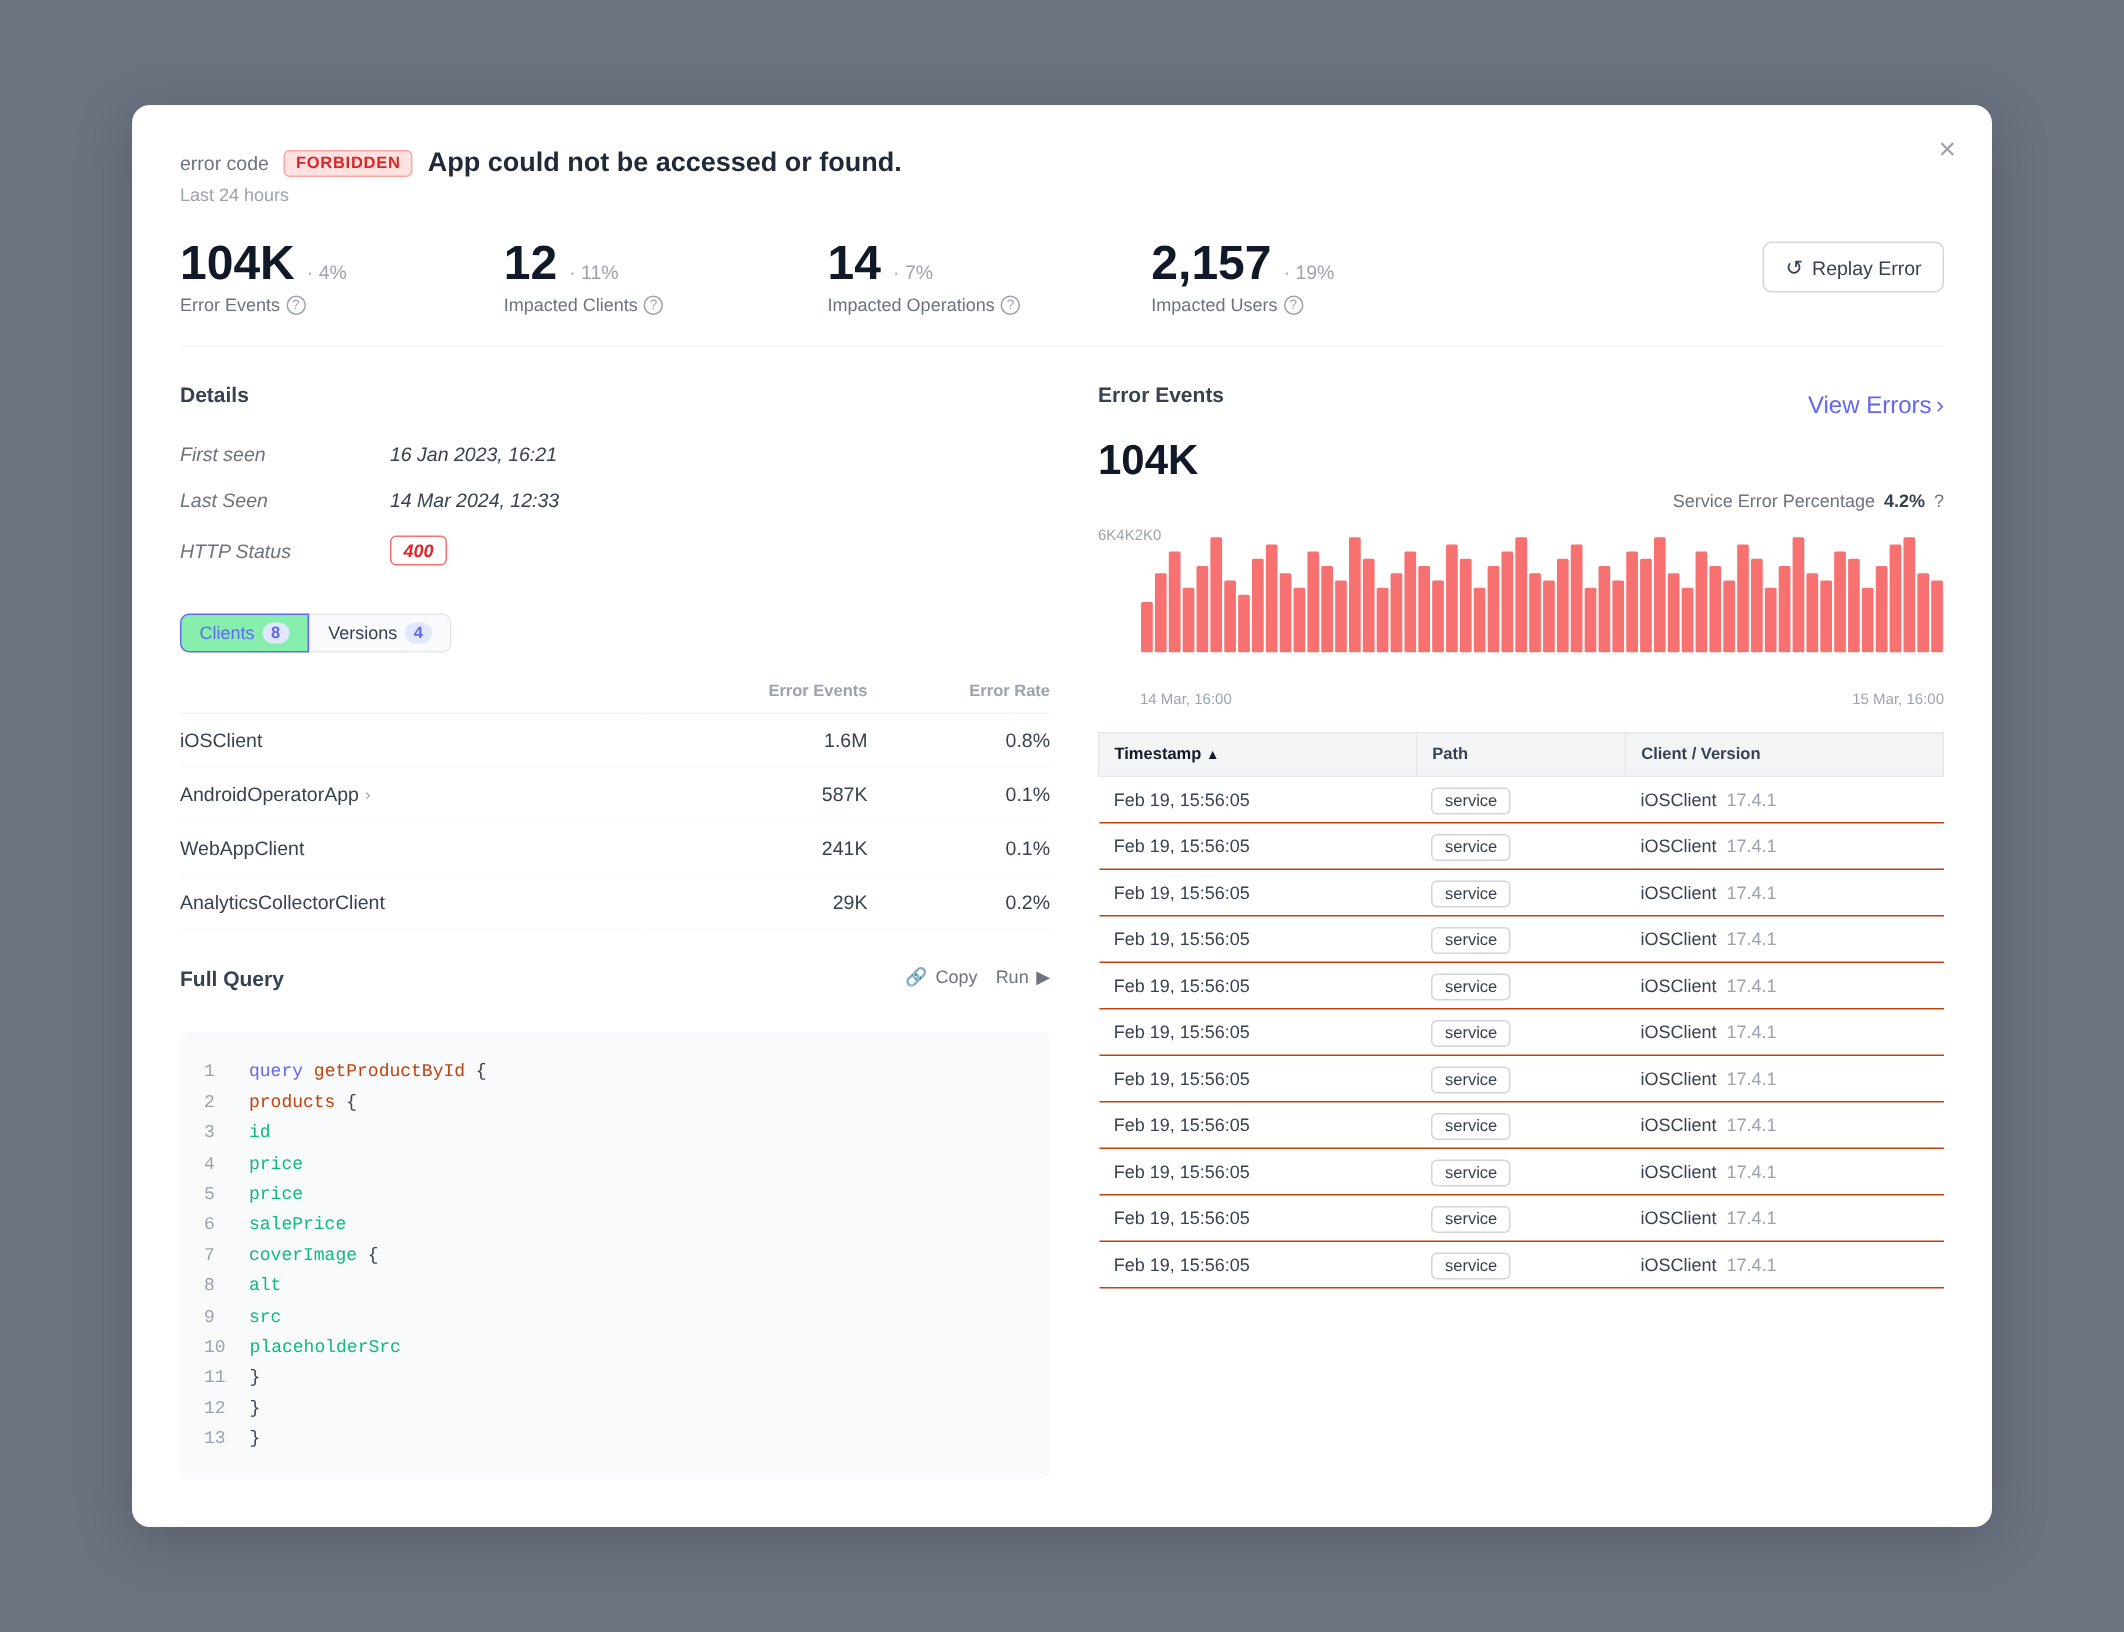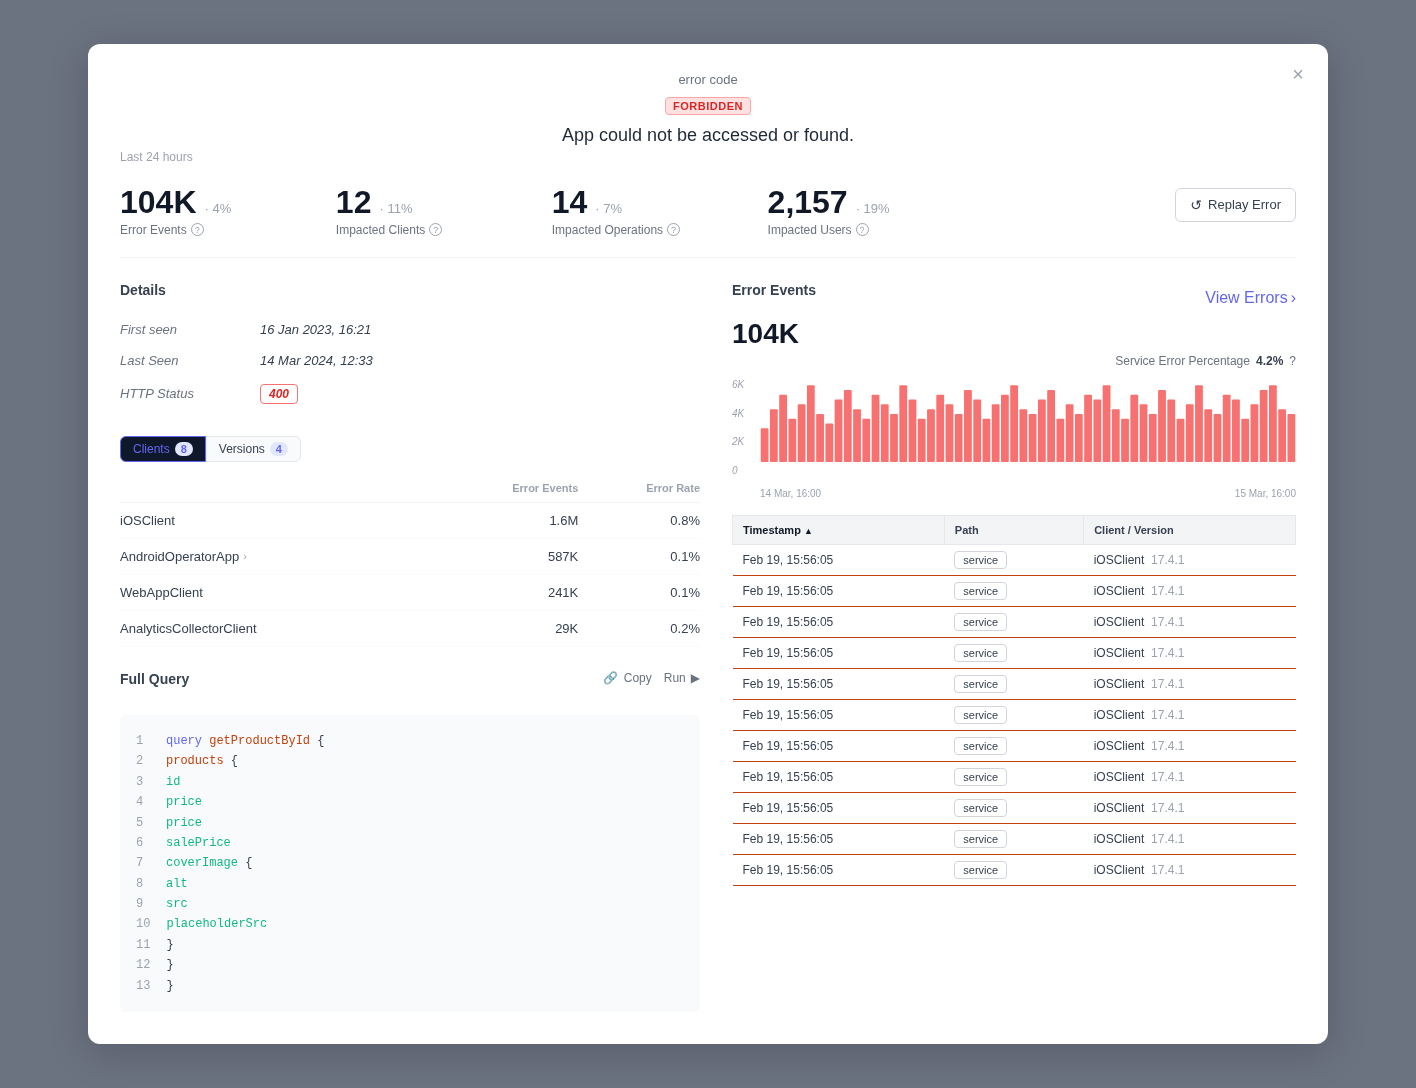--- a/index.html
+++ b/index.html
@@ -28,40 +28,39 @@
       color: #9ca3af;
       font-size: 20px;
       line-height: 1;
     }
     
     .header-row {
       display: flex;
       align-items: center;
       gap: 10px;
       margin-bottom: 4px;
-      flex-direction: column;
     }
     .error-code-label {
       font-size: 13px;
       color: #6b7280;
       font-weight: 500;
     }
     .forbidden-badge {
       background: #fee2e2;
       color: #dc2626;
       border: 1px solid #fca5a5;
       border-radius: 4px;
       font-size: 11px;
       font-weight: 700;
       padding: 2px 7px;
       letter-spacing: 0.5px;
     }
     .error-message {
       font-size: 18px;
-      font-weight: 400;
+      font-weight: 700;
       color: #1f2937;
     }
     .time-range {
       font-size: 12px;
       color: #9ca3af;
       margin-bottom: 20px;
     }
     
     .stats-row {
       display: flex;
@@ -185,21 +184,21 @@
       font-size: 12px;
       color: #374151;
       cursor: pointer;
       display: flex;
       align-items: center;
       gap: 5px;
     }
     .tab-btn:first-child { border-radius: 6px 0 0 6px; }
     .tab-btn:last-child { border-radius: 0 6px 6px 0; }
     .tab-btn.active {
-      background: #0f172a;
+      background: #86efac;
       border-color: #6366f1;
       color: #6366f1;
       z-index: 1;
     }
     .tab-count {
       background: #e0e7ff;
       color: #6366f1;
       border-radius: 10px;
       padding: 1px 6px;
       font-size: 11px;
@@ -319,24 +318,22 @@
     .chart-container {
       width: 100%;
       height: 100px;
       position: relative;
       margin-bottom: 8px;
     }
     .chart-y-labels {
       position: absolute;
       left: 0; top: 0; bottom: 0;
       display: flex;
-      flex-direction: column;
       justify-content: space-between;
       padding: 0 0 4px;
-      font-style: italic;
     }
     .chart-y-label {
       font-size: 10px;
       color: #9ca3af;
       line-height: 1;
     }
     .chart-area {
       position: absolute;
       left: 28px; right: 0; top: 0; bottom: 18px;
     }

